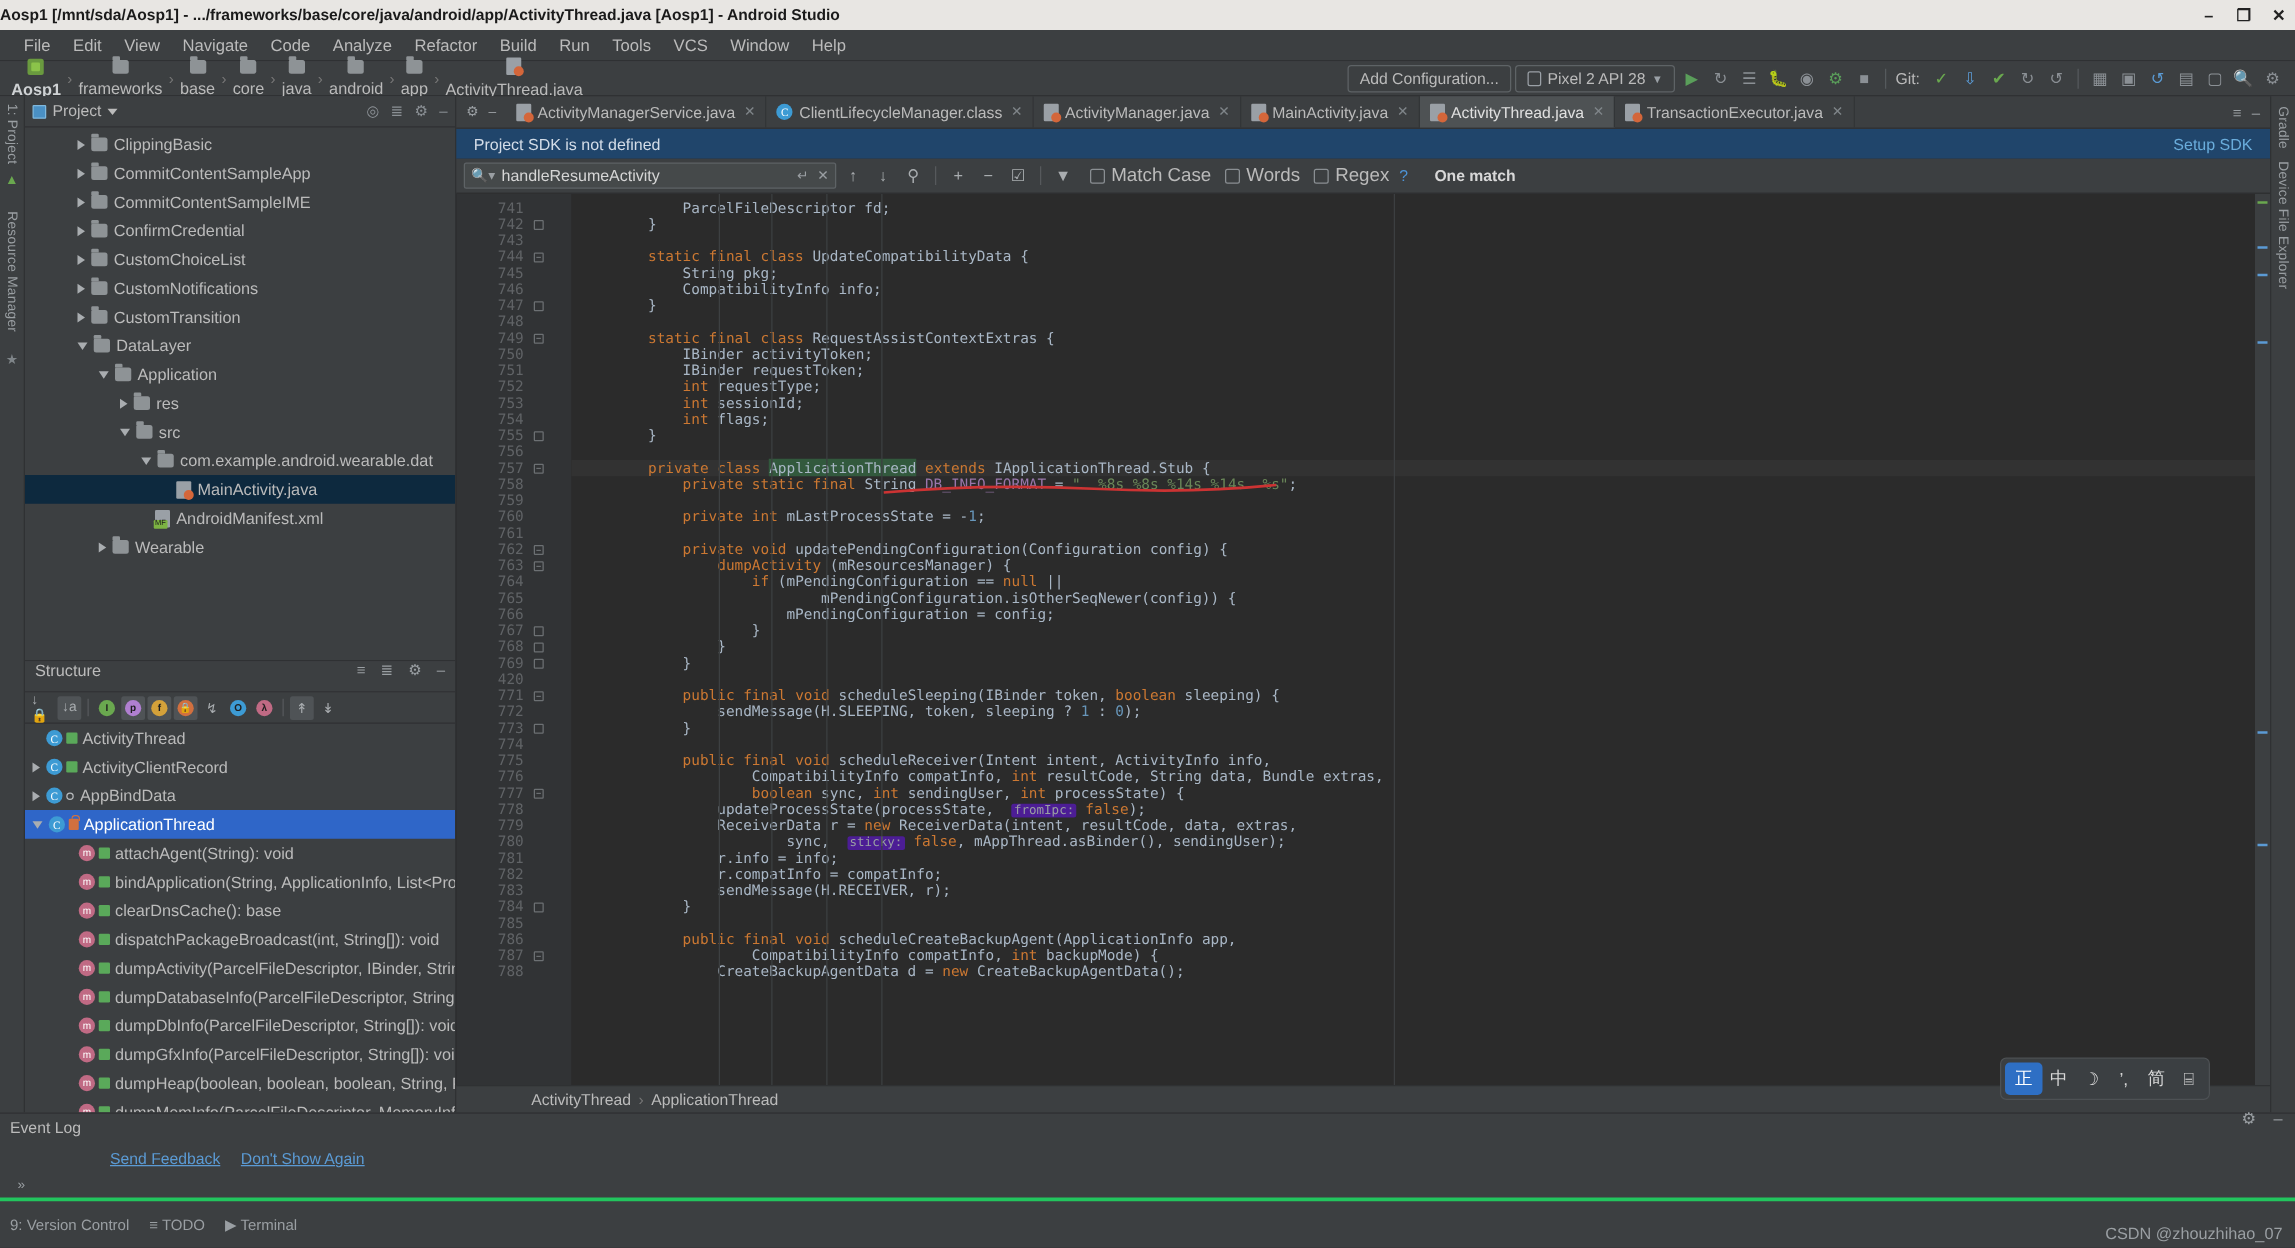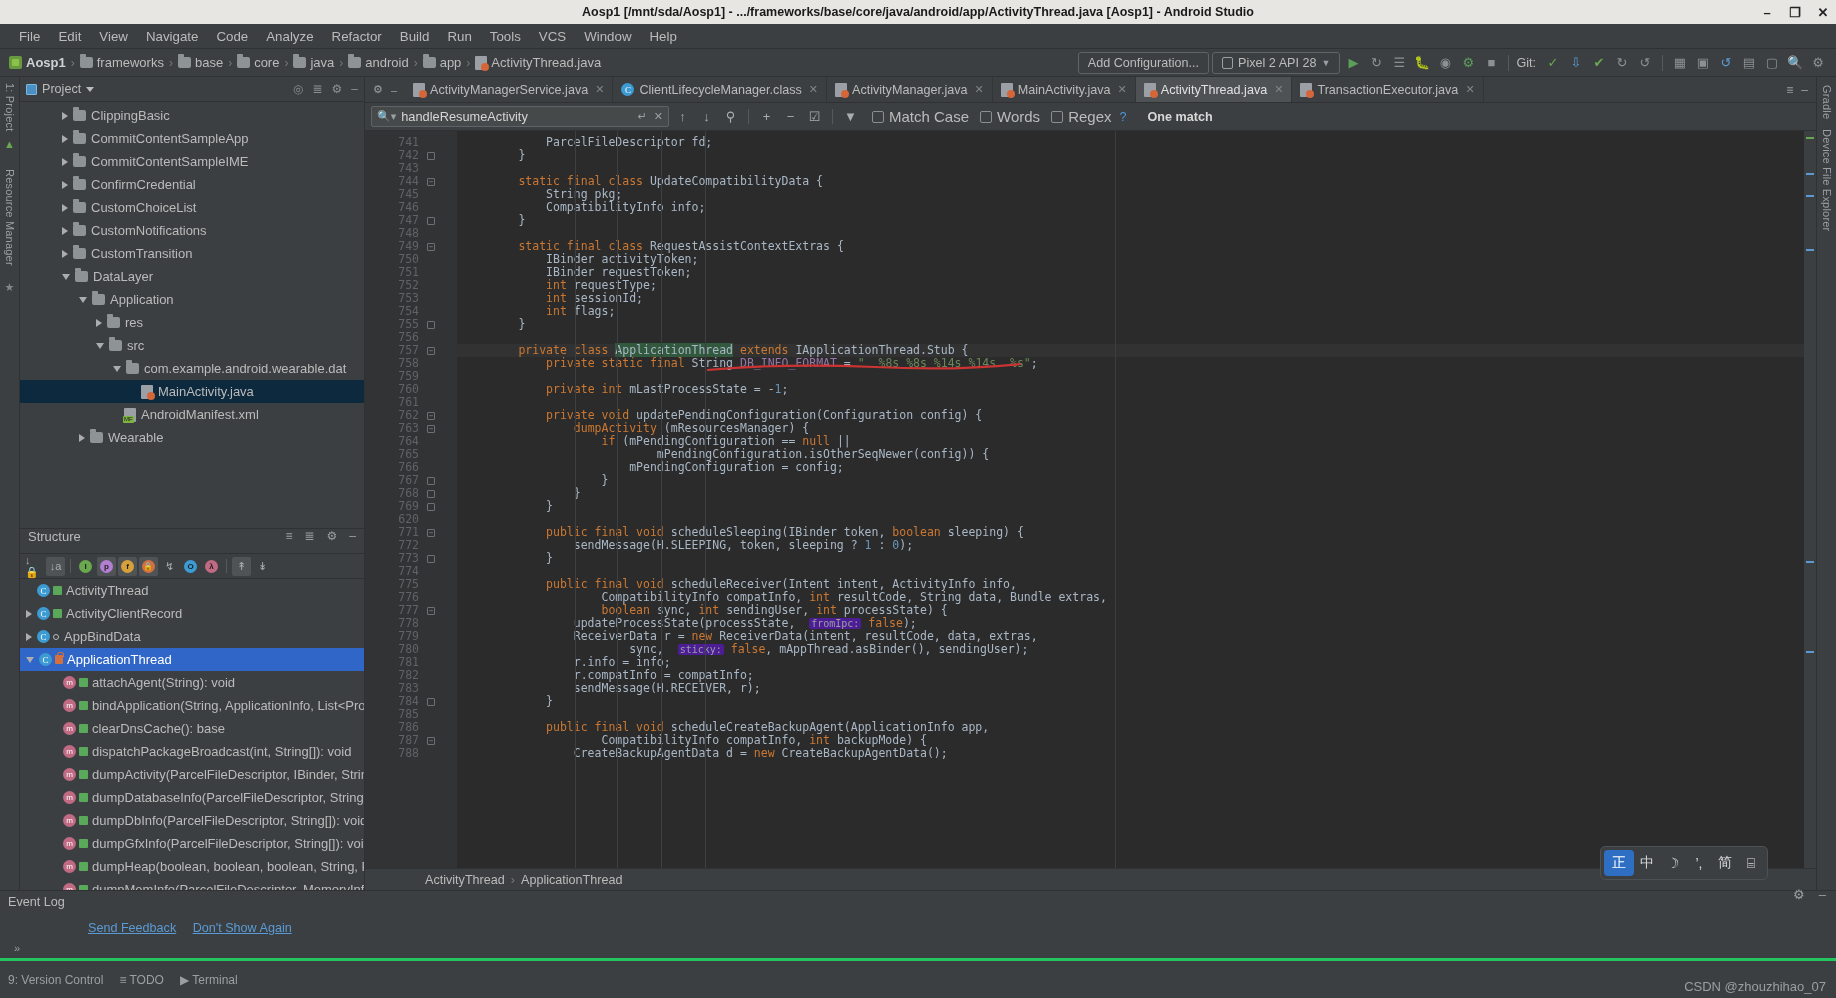--- a/index.html
+++ b/index.html
@@ -7,41 +7,41 @@
     width: 1836px; height: 998px;
     background: #3c3f41;
     font-family: "Liberation Sans", sans-serif;
     overflow: hidden;
   }
   .app { position: relative; width: 1836px; height: 998px; background: #3c3f41; }
 
   
   .titlebar {
     height: 24px; background: #e8e6e3; color: #1a1a1a;
-    display: flex; align-items: center; justify-content: center;
+    display: flex; align-items: center; 
     font-size: 12.5px; font-weight: bold; position: relative;
   }
   .win-btns { position: absolute; right: 6px; top: 0; height: 24px; display: flex; align-items: center; gap: 14px; }
   .win-btn { width: 14px; height: 14px; display:flex; align-items:center; justify-content:center; font-size: 13px; color:#222; cursor: default; }
 
   
   .menubar {
     height: 25px; background: #3c3f41; display: flex; align-items: center;
     padding-left: 10px; gap: 0px; border-bottom: 1px solid #2f3133;
   }
   .menu-item {
     color: #bbbbbb; font-size: 13.3px; padding: 2px 9px; cursor: default; white-space: nowrap;
   }
 
   
   .navbar {
     height: 28px; background: #3c3f41; display: flex; align-items: center;
     padding-left: 6px; border-bottom: 1px solid #2f3133; position: relative;
   }
-  .crumb { display: flex; align-items: center; color: #bbbbbb; font-size: 13px; gap: 4px; padding: 1px 3px; }
+  .crumb { display: flex; align-items: center; color: #bbbbbb; font-size: 13px; gap: 4px; padding: 1px 3px; flex-direction: column; }
   .crumb-sep { color: #777; font-size: 12px; margin: 0 2px; }
   .ico-folder {
     width: 13px; height: 11px; background: #8e9396; border-radius: 1px 2px 2px 2px; position: relative; display:inline-block;
   }
   .ico-folder:before { content:""; position:absolute; top:-3px; left:0; width:6px; height:3px; background:#8e9396; border-radius:1px 1px 0 0; }
   .ico-mod { width: 13px; height: 13px; background: #6a9a3f; border-radius: 2px; position: relative; }
   .ico-mod:after{content:"";position:absolute;left:3px;top:3px;width:7px;height:7px;background:#8bc34a;border-radius:1px;}
   .ico-java {
     width: 12px; height: 14px; background: #9aa0a6; border-radius: 1px; position: relative;
   }
@@ -611,20 +611,24 @@
               <span>TransactionExecutor.java</span>
               <span class="x">✕</span>
             </div>
           </div>
         <div class="tabrow-tail">
           <span>≡</span>
           <span>–</span>
         </div>
       </div>
 
+      <div class="sdk-bar">
+        <span>Project SDK is not defined</span>
+        <span class="link">Setup SDK</span>
+      </div>
 
       <div class="findbar">
         <div class="find-input">
           <span style="color:#9a9fa3;font-size:11px;">🔍▾</span>
           <span class="txt">handleResumeActivity</span>
           <span class="tail">
             <span>↵</span>
             <span>✕</span>
           </span>
         </div>
@@ -678,21 +682,21 @@
             <div class="gl">760</div>
             <div class="gl">761</div>
             <div class="gl">762<span class="fold">−</span></div>
             <div class="gl">763<span class="fold">−</span></div>
             <div class="gl">764</div>
             <div class="gl">765</div>
             <div class="gl">766</div>
             <div class="gl">767<span class="fold"></span></div>
             <div class="gl">768<span class="fold"></span></div>
             <div class="gl">769<span class="fold"></span></div>
-            <div class="gl">620</div>
+            <div class="gl">420</div>
             <div class="gl">771<span class="fold">−</span></div>
             <div class="gl">772</div>
             <div class="gl">773<span class="fold"></span></div>
             <div class="gl">774</div>
             <div class="gl">775</div>
             <div class="gl">776</div>
             <div class="gl">777<span class="fold">−</span></div>
             <div class="gl">778</div>
             <div class="gl">779</div>
             <div class="gl">780</div>

